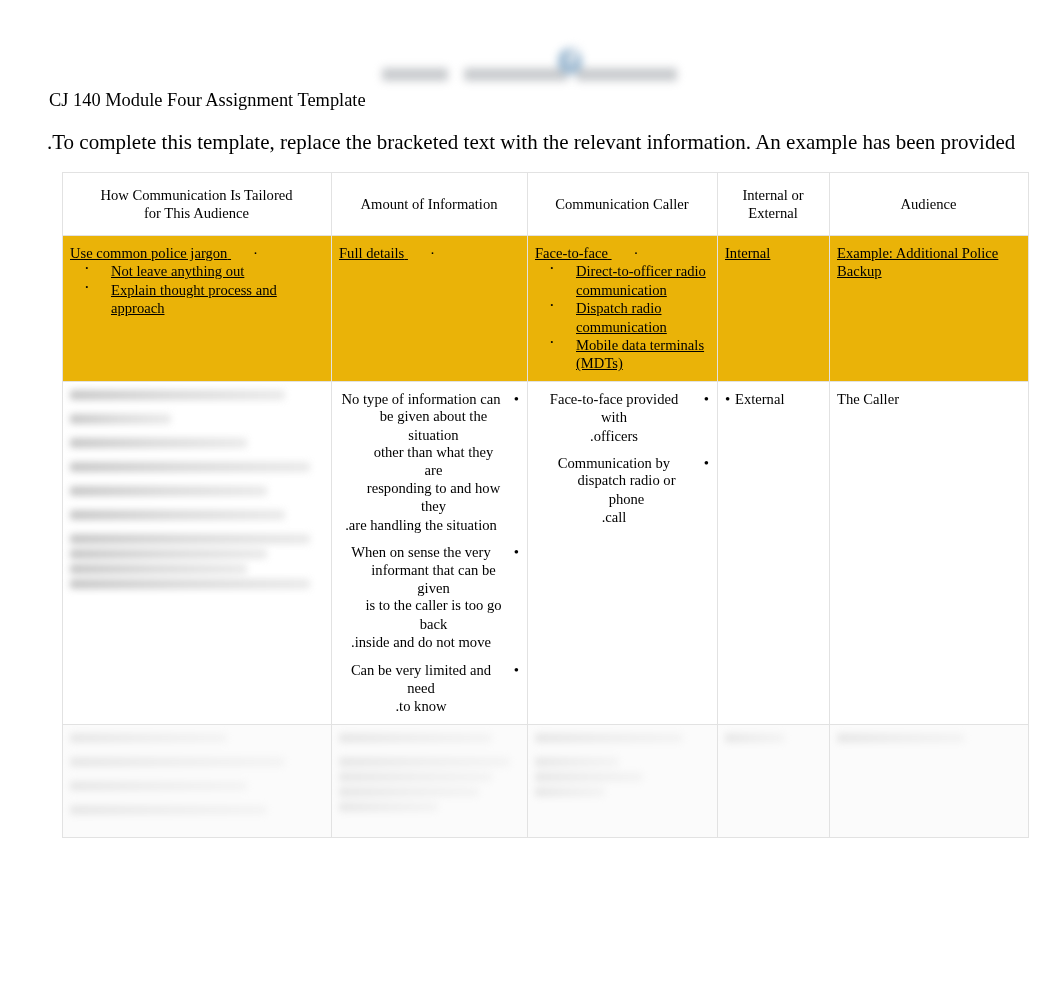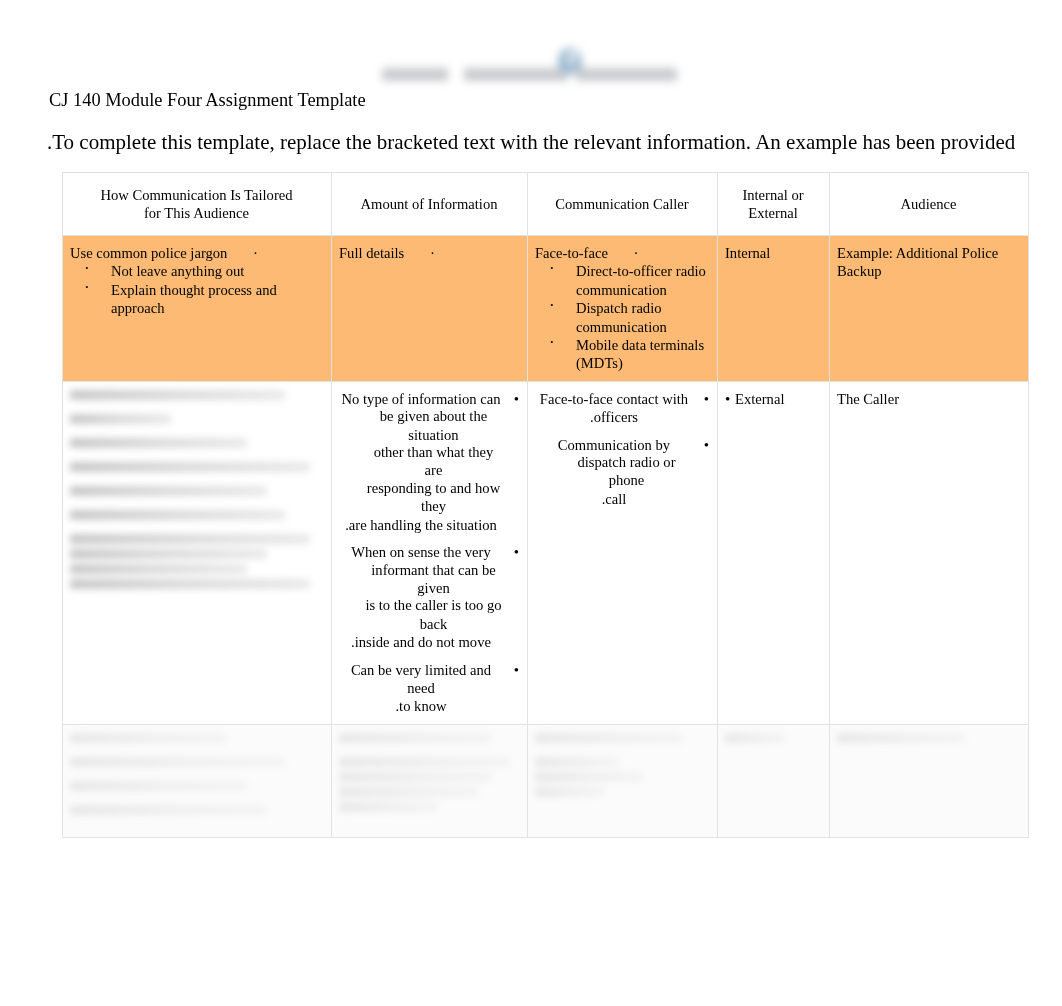--- a/index.html
+++ b/index.html
@@ -106,21 +106,22 @@
   }
   table.grid tr.hdr td {
     text-align: center;
     vertical-align: middle;
     height: 44px;
     padding-top: 9px;
     padding-bottom: 9px;
     background: #ffffff;
   }
   table.grid tr.shaded td {
-    background: #fdba74;
+    background: #eab308;
+    text-decoration: underline;
   }
   
   col.c1 { width: 269px; }
   col.c2 { width: 196px; }
   col.c3 { width: 190px; }
   col.c4 { width: 112px; }
   col.c5 { width: 199px; }
 
   
   .hdr-l { display: block; }
@@ -342,21 +343,21 @@
               </p>
 
             </div>
           </td>
 
           <td>
             <div class="rtlblock">
 
               <p class="rtlpara">
                 <span class="rdot">•</span>
-                <span class="rline">Face-to-face contact with</span>
+                <span class="rline">Face-to-face provided with</span>
                 <span class="rline">.officers</span>
               </p>
 
               <p class="rtlpara">
                 <span class="rdot">•</span>
                 <span class="rline">Communication by</span>
                 <span class="rline tight">dispatch radio or phone</span>
                 <span class="rline">.call</span>
               </p>
 

